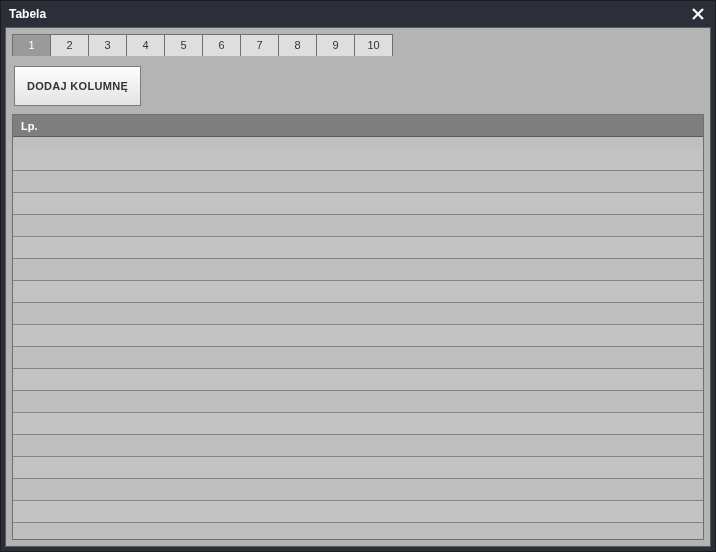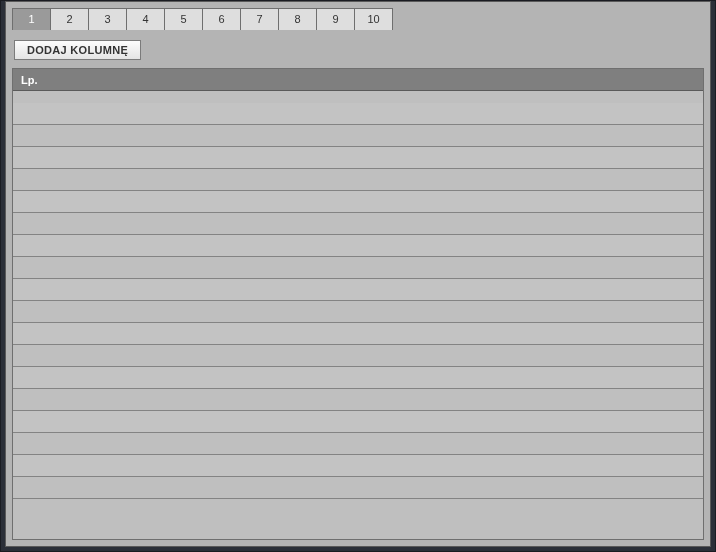--- a/index.html
+++ b/index.html
@@ -64,21 +64,21 @@
     background: #9a9a9a;
     color: #fff;
   }
 
   .toolbar {
     display: flex;
     gap: 8px;
     padding: 10px 2px 8px 2px;
   }
   .btn {
-    height: 20px;
+    height: 40px;
     padding: 0 12px;
     font-size: 11px;
     font-weight: bold;
     letter-spacing: 0.3px;
     color: #333;
     background: linear-gradient(#fcfcfc, #e4e4e4);
     border: 1px solid #7b7b7b;
     cursor: pointer;
   }
 
@@ -113,20 +113,30 @@
     border-bottom: 1px solid #838383;
     background: #bfbfbf;
   }
   .grid-row:nth-child(odd) { background: #c3c3c3; }
 </style>
 </head>
 <body>
 
 <div class="window">
 
+  <div class="titlebar">
+    <span>Tabela</span>
+    <span class="spacer"></span>
+    <span class="close-btn">
+      <svg viewBox="0 0 14 14">
+        <line x1="2" y1="2" x2="12" y2="12" stroke="#fff" stroke-width="2.2"></line>
+        <line x1="12" y1="2" x2="2" y2="12" stroke="#fff" stroke-width="2.2"></line>
+      </svg>
+    </span>
+  </div>
 
   <div class="body">
 
     <div class="tabs" id="tabs">
         <div class="tab active">1</div>
         <div class="tab">2</div>
         <div class="tab">3</div>
         <div class="tab">4</div>
         <div class="tab">5</div>
         <div class="tab">6</div>

